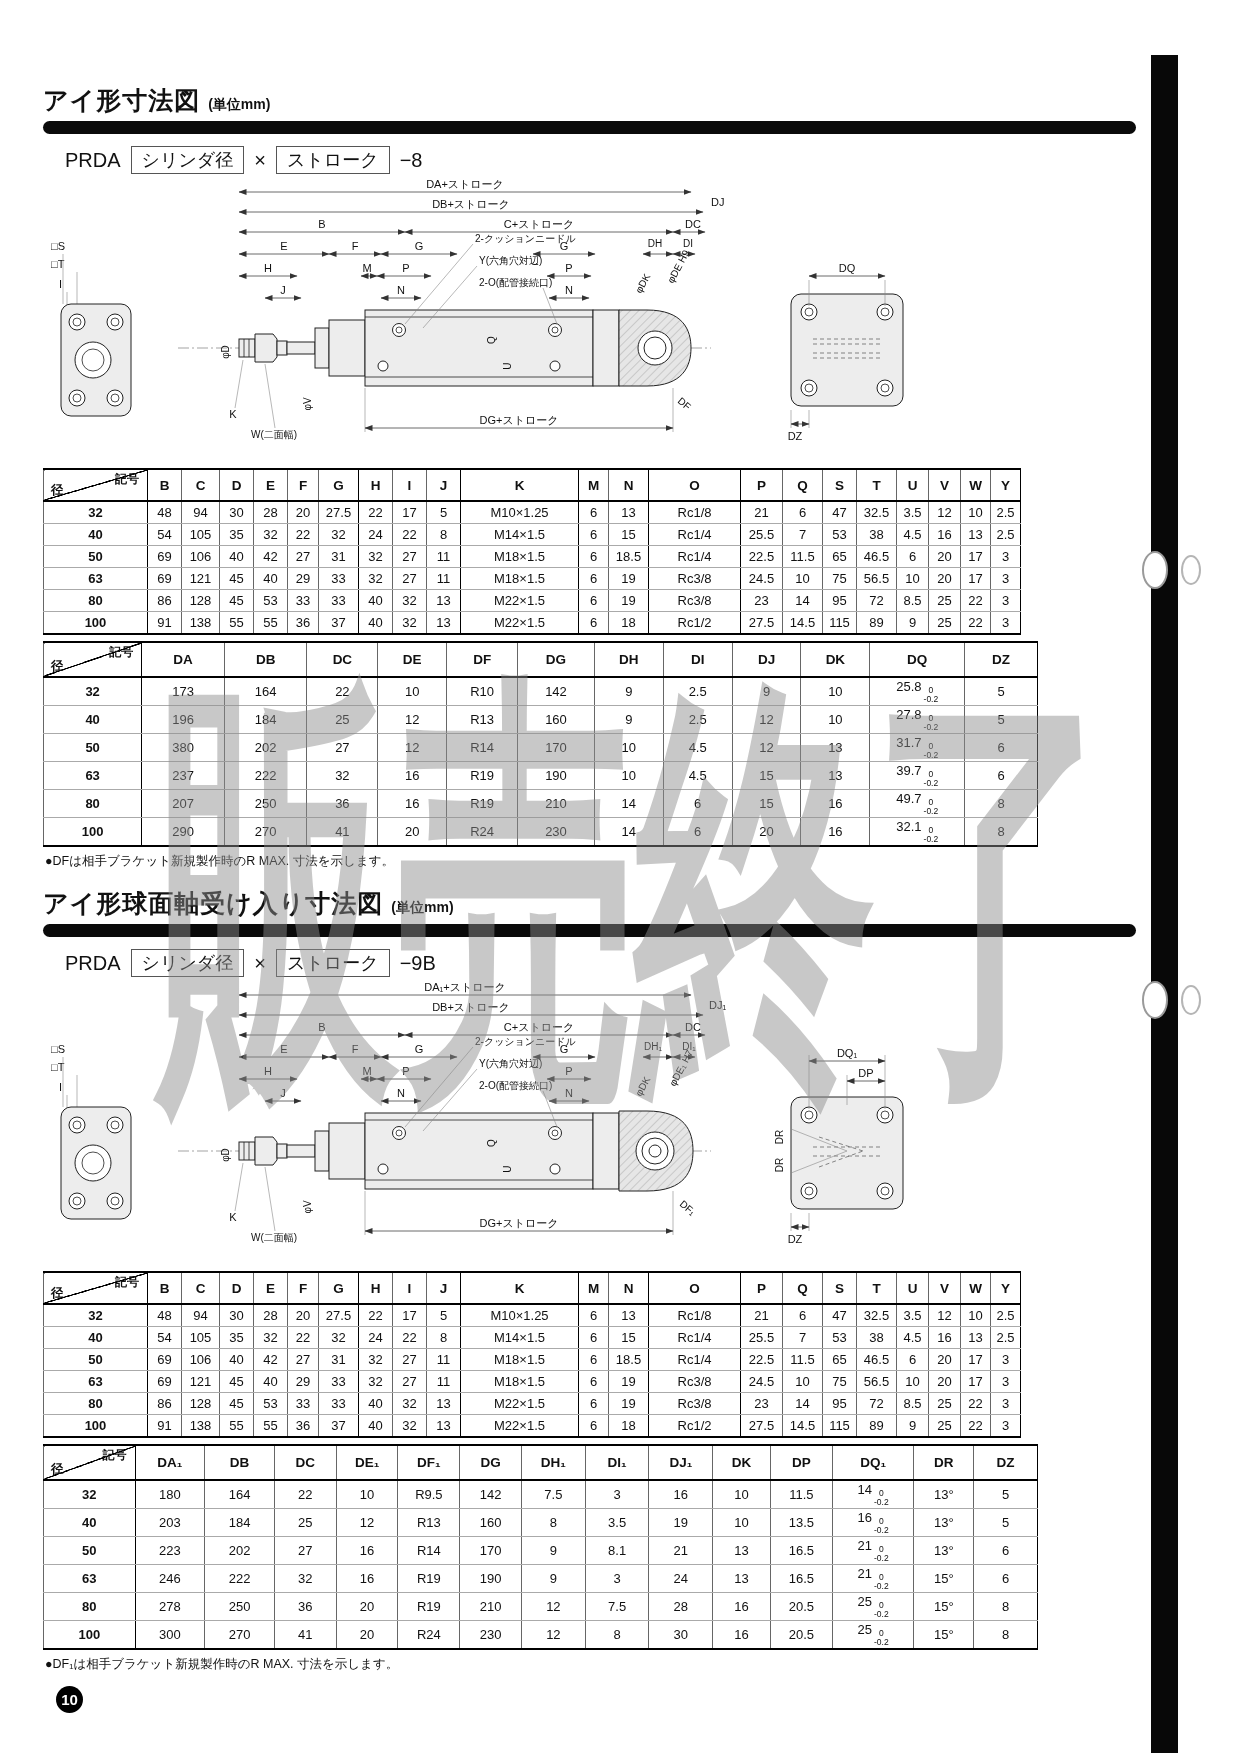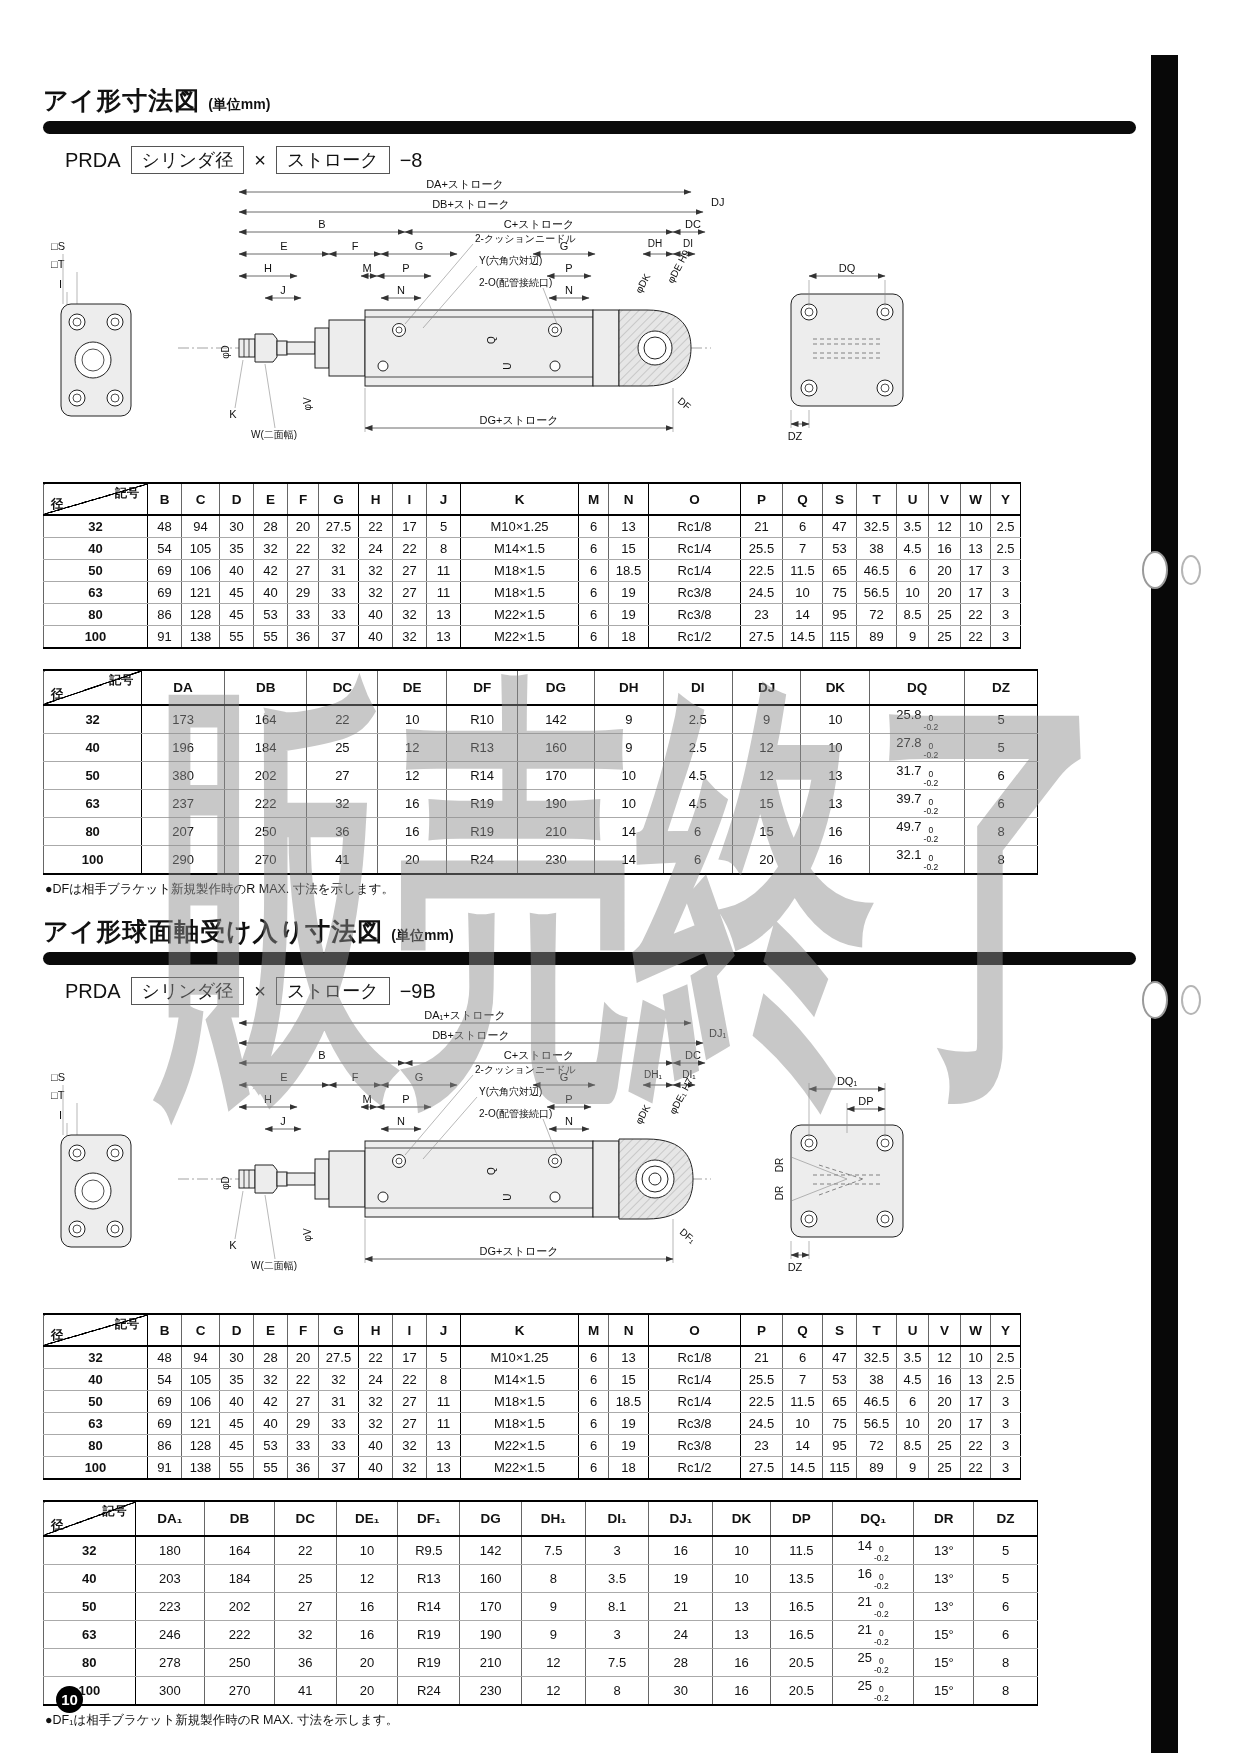--- a/index.html
+++ b/index.html
@@ -22,21 +22,21 @@
   .d-white{fill:#fff;stroke:#222;stroke-width:1;}
   .d-line{stroke:#222;stroke-width:.8;fill:none;}
   .d-thin{stroke:#888;stroke-width:.6;fill:none;}
   .d-cl{stroke:#666;stroke-width:.6;stroke-dasharray:11 3 2 3;fill:none;}
   .d-dim{stroke:#444;stroke-width:.8;fill:none;}
   .d-dash{stroke:#555;stroke-width:.7;stroke-dasharray:4 3;fill:none;}
   .d-txt{font-size:11px;fill:#111;}
   .d-sm{font-size:10px;fill:#111;}
 
   
-  table.dim{border-collapse:collapse;table-layout:fixed;margin-top:20px;border-top:2.5px solid #000;border-bottom:2.5px solid #000;border-left:1.5px solid #000;border-right:1.5px solid #000;}
+  table.dim{border-collapse:collapse;table-layout:fixed;margin-top:6px;border-top:2.5px solid #000;border-bottom:2.5px solid #000;border-left:1.5px solid #000;border-right:1.5px solid #000;}
   table.dim th,table.dim td{border-left:1px solid #666;border-bottom:1px solid #aaa;text-align:center;vertical-align:middle;padding:0 1px;font-size:13px;font-weight:normal;white-space:nowrap;overflow:hidden;}
   table.dim thead th{font-weight:bold;font-size:13.5px;border-bottom:2px solid #000;}
   table.dim .tl{border-left:1.8px solid #000;}
   table.dim th.rh{font-weight:bold;}
   table.t-small td,table.t-small tbody th{height:21px;}
   table.t-small thead th{height:30px;}
   table.t-big td,table.t-big tbody th{height:27px;}
   table.t-big thead th{height:33px;}
   th.diag{position:relative;background-image:linear-gradient(to bottom right,transparent calc(50% - .7px),#000 calc(50% - .7px),#000 calc(50% + .7px),transparent calc(50% + .7px));}
   th.diag .dt{position:absolute;top:1px;right:8px;font-size:12px;font-weight:bold;}

